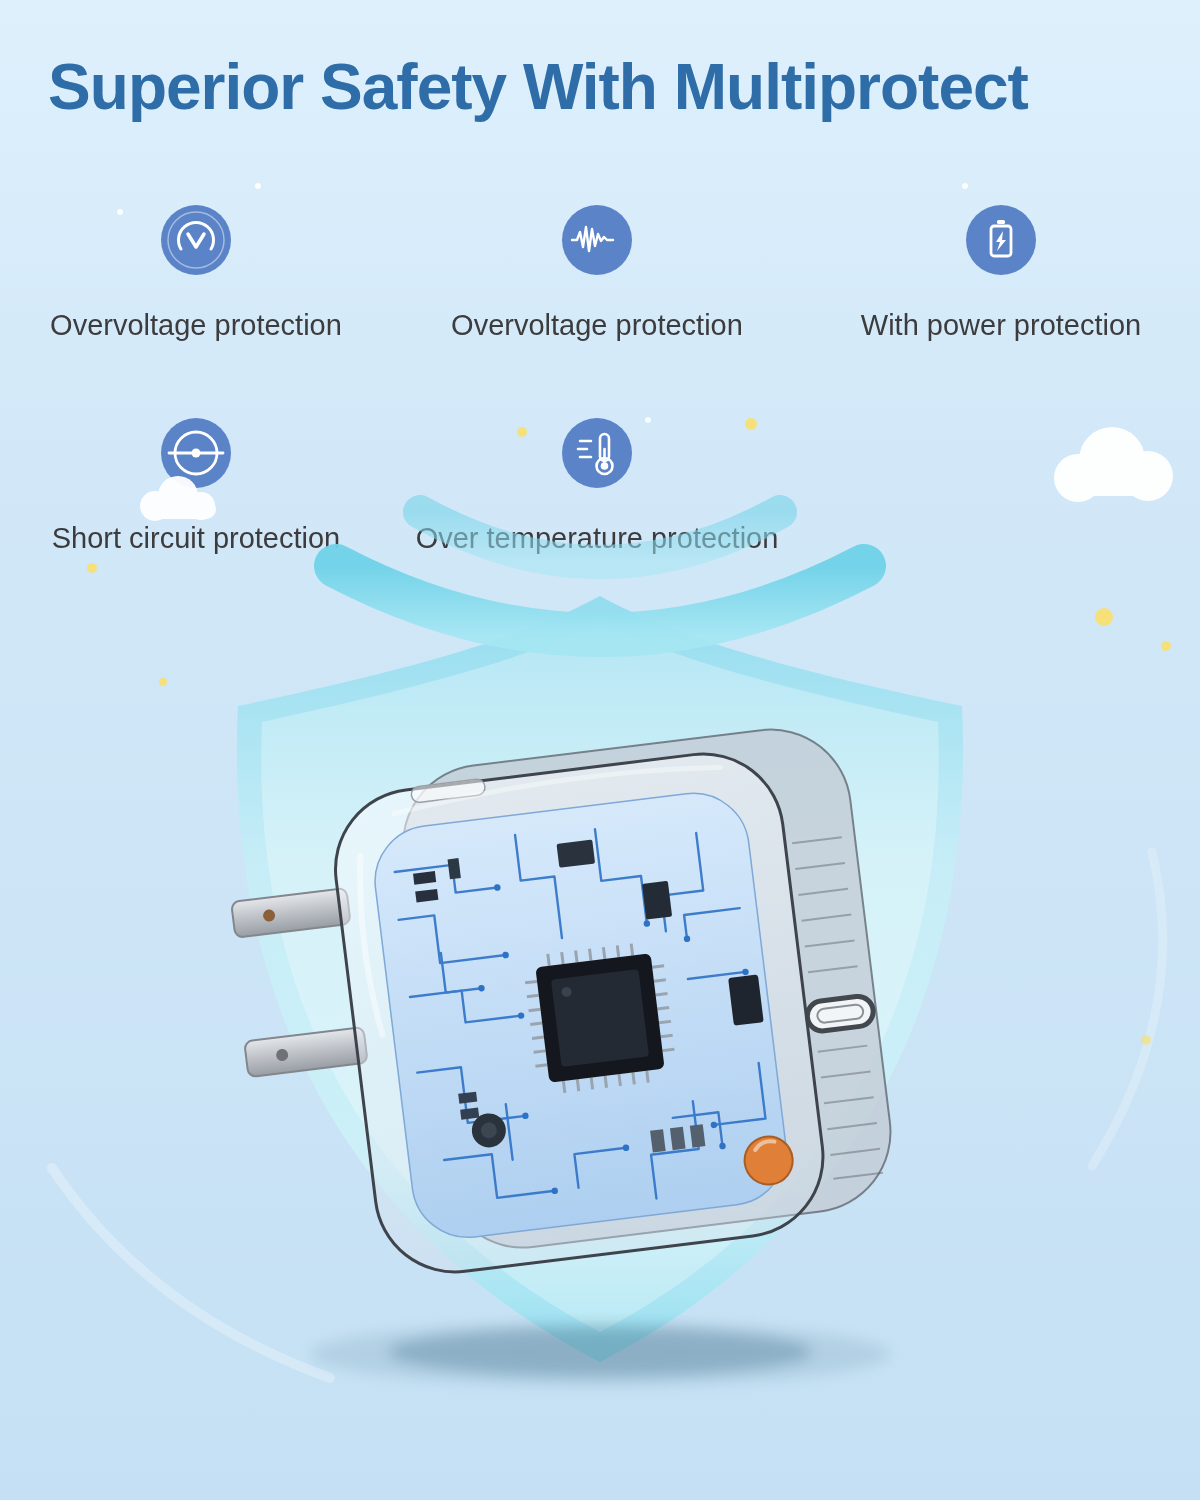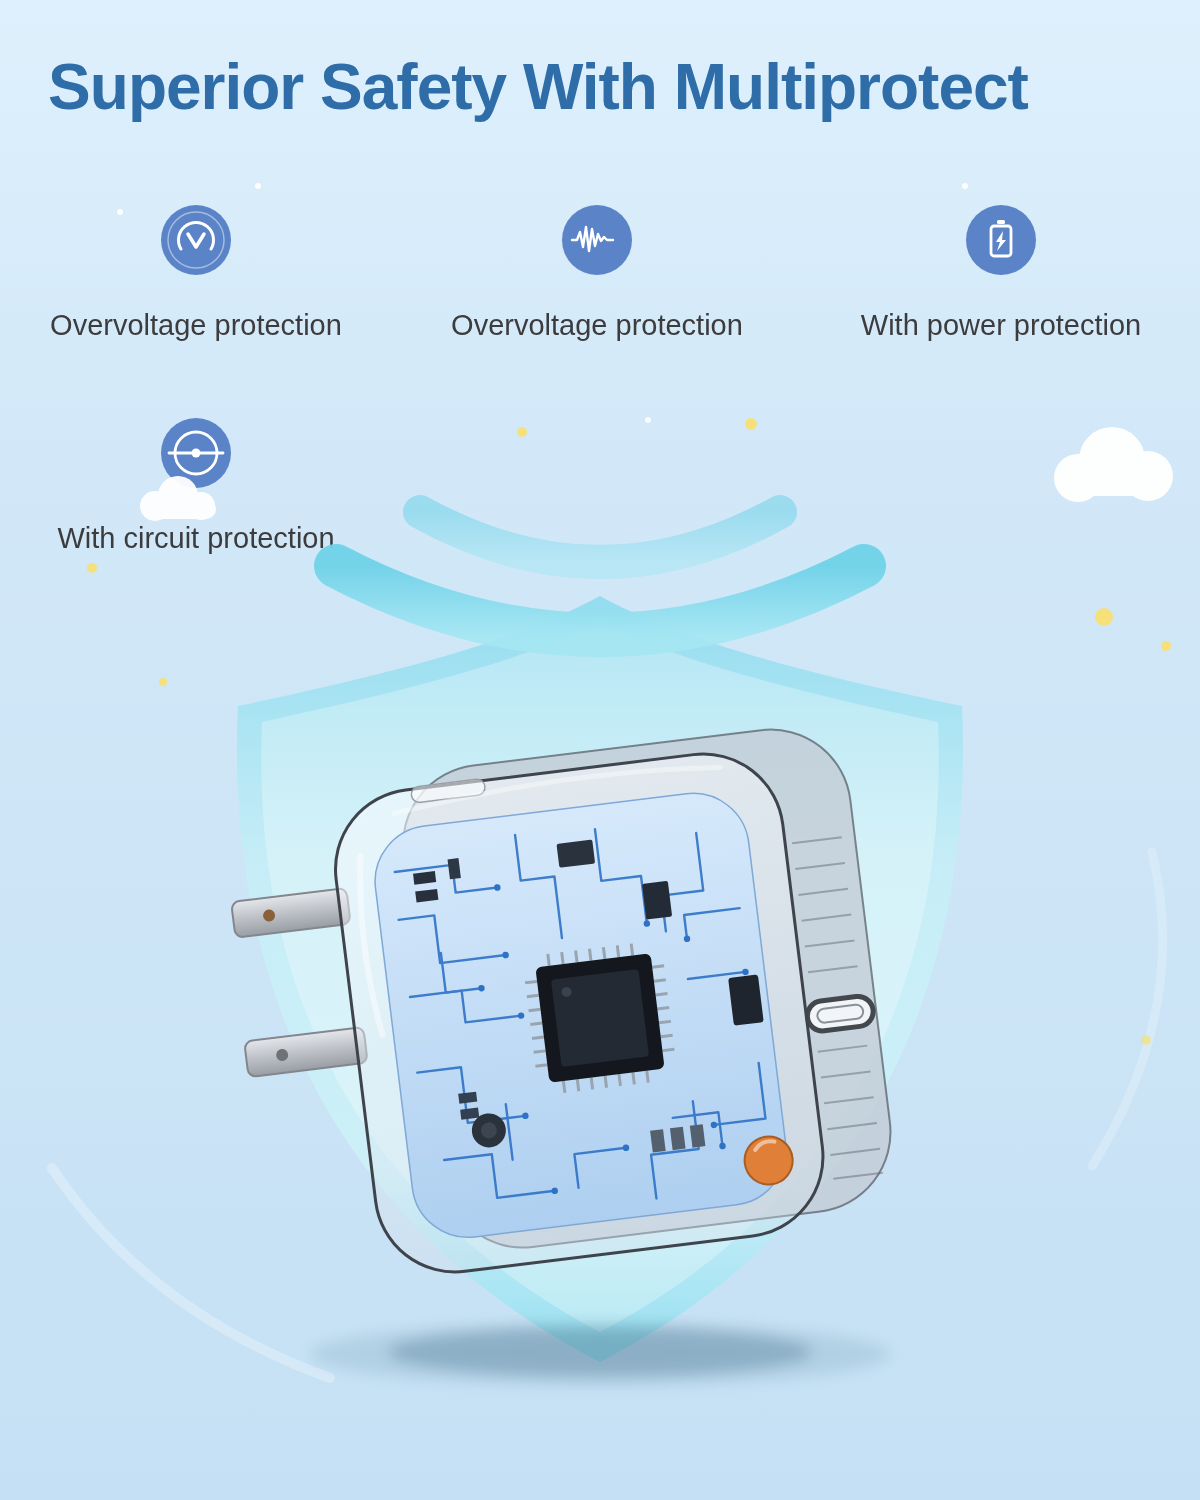--- a/index.html
+++ b/index.html
@@ -60,23 +60,34 @@
       <div class="flabel">With power protection</div>
     </div>
 
     <div class="feature">
       <svg class="ficon" viewBox="-37 -37 74 74">
         <circle r="35" fill="#5b83c8"></circle>
         <circle r="21" fill="none" stroke="#fff" stroke-width="2.8"></circle>
         <path d="M -27 0 H 27" stroke="#fff" stroke-width="2.8" stroke-linecap="round"></path>
         <circle r="4.5" fill="#fff"></circle>
       </svg>
-      <div class="flabel">With circuit protection</div>
-    </div>
-
+      <div class="flabel">Short circuit protection</div>
+    </div>
+
+    <div class="feature">
+      <svg class="ficon" viewBox="-37 -37 74 74">
+        <circle r="35" fill="#5b83c8"></circle>
+        <path d="M -17 -12 h 11 M -19 -4 h 9 M -17 4 h 11" stroke="#fff" stroke-width="2.6" stroke-linecap="round"></path>
+        <rect x="3" y="-19" width="9" height="27" rx="4.5" fill="none" stroke="#fff" stroke-width="2.6"></rect>
+        <circle cx="7.5" cy="13" r="8" fill="none" stroke="#fff" stroke-width="2.6"></circle>
+        <circle cx="7.5" cy="13" r="3.8" fill="#fff"></circle>
+        <path d="M 7.5 9 V -4" stroke="#fff" stroke-width="2.6" stroke-linecap="round"></path>
+      </svg>
+      <div class="flabel">Over temperature protection</div>
+    </div>
 
 
   </div>
 
   <svg class="hero" viewBox="0 0 1200 1500">
     <defs>
       <linearGradient id="gradShield" x1="0" y1="0" x2="0" y2="1">
         <stop offset="0" stop-color="#8edbee"></stop>
         <stop offset="0.35" stop-color="#c6eef7"></stop>
         <stop offset="0.75" stop-color="#cdf1f8"></stop>

